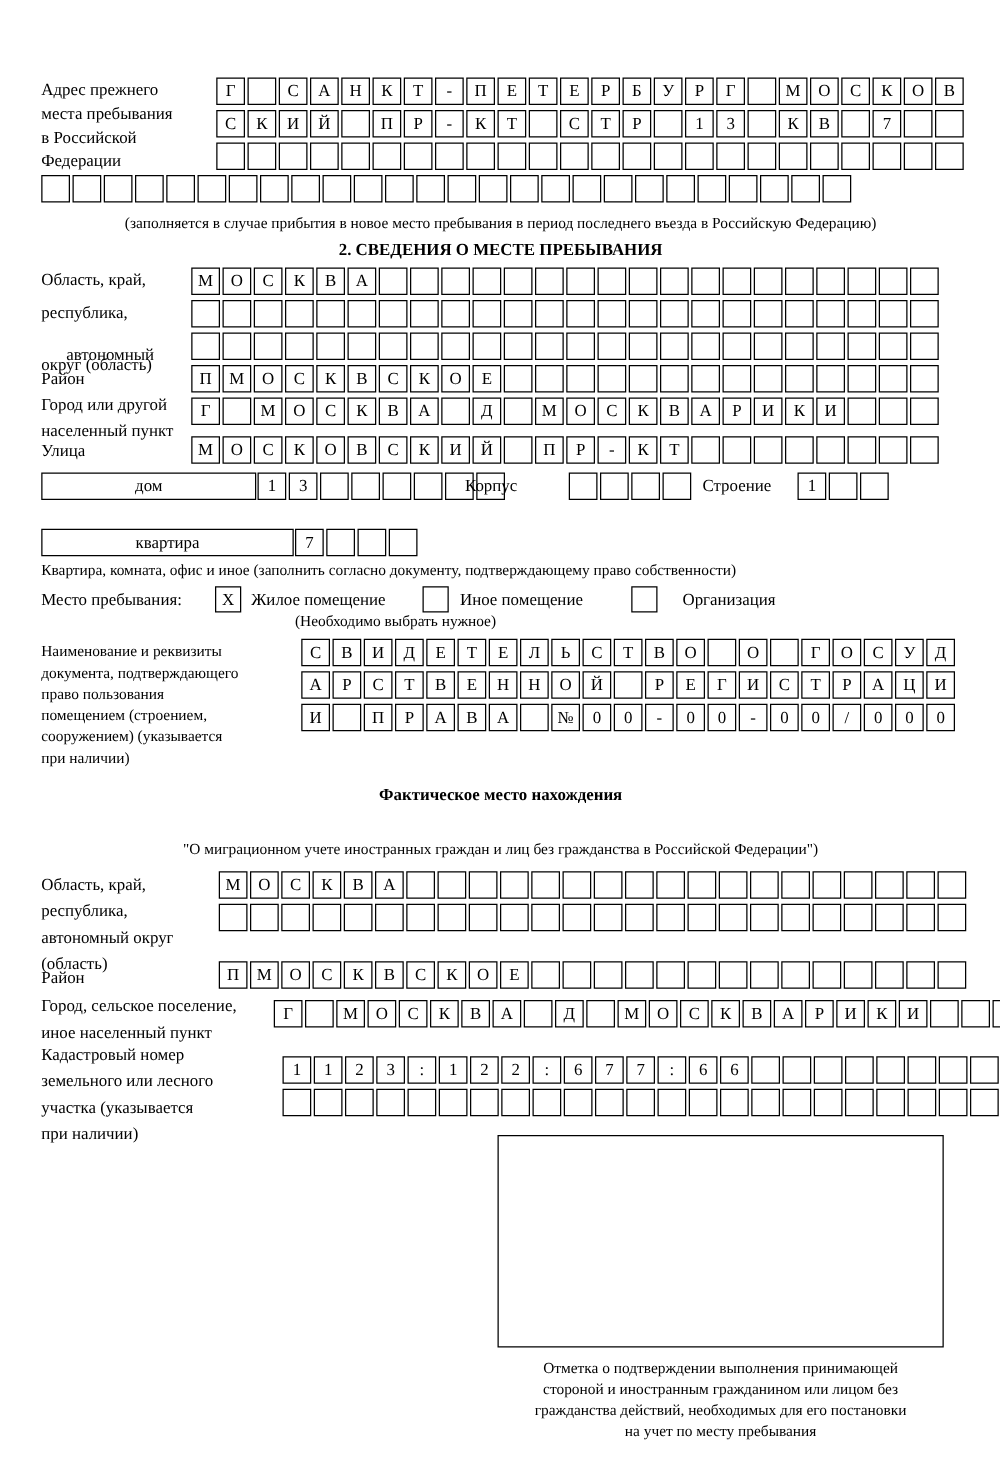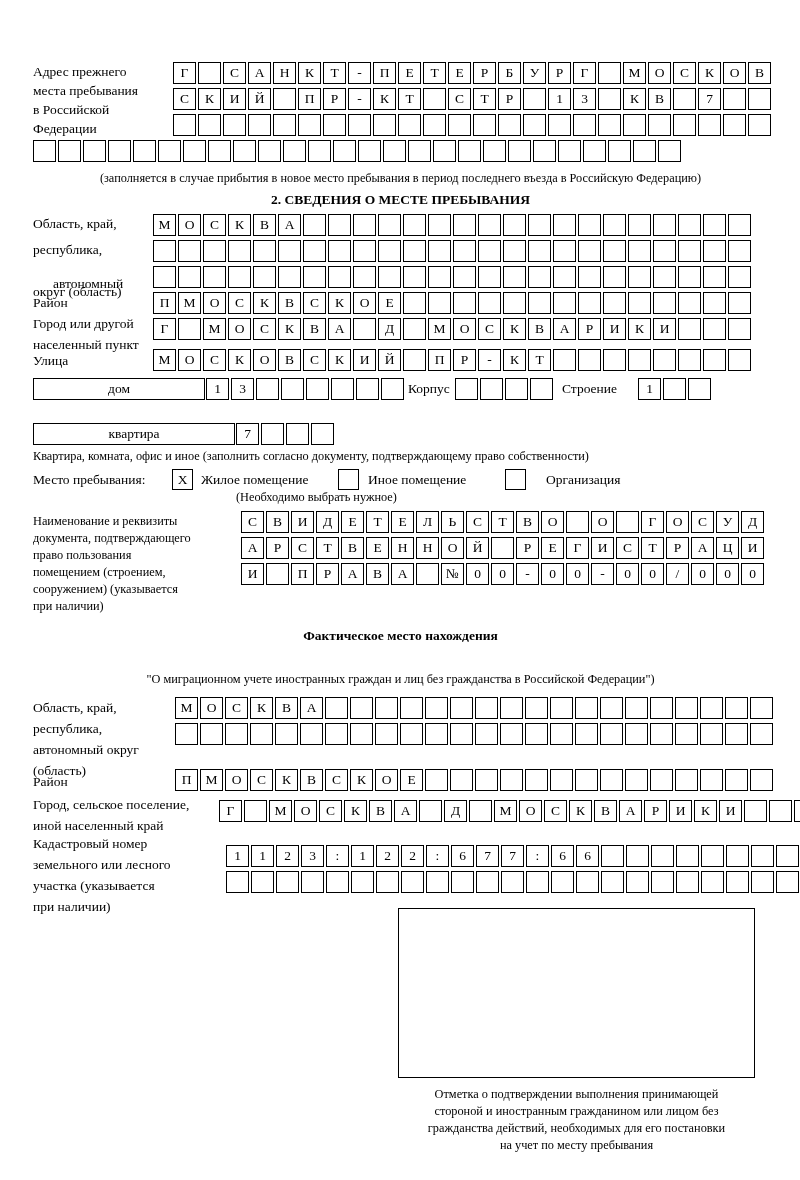--- a/index.html
+++ b/index.html
@@ -376,21 +376,21 @@
   <div class="abs boxrow" id="s2-house" style="left:206px; top:378px;">
       <div class="cell">1</div>
       <div class="cell">3</div>
       <div class="cell"></div>
       <div class="cell"></div>
       <div class="cell"></div>
       <div class="cell"></div>
       <div class="cell"></div>
       <div class="cell"></div>
     </div>
-  <div class="abs lbl" style="left:408px; top:379px;">Корпус</div>
+  <div class="abs lbl" style="left:372px; top:379px;">Корпус</div>
   <div class="abs boxrow" id="s2-korpus" style="left:455px; top:378px;">
       <div class="cell"></div>
       <div class="cell"></div>
       <div class="cell"></div>
       <div class="cell"></div>
     </div>
   <div class="abs lbl" style="left:562px; top:379px;">Строение</div>
   <div class="abs boxrow" id="s2-stroenie" style="left:638px; top:378px;">
       <div class="cell">1</div>
       <div class="cell"></div>
@@ -576,21 +576,21 @@
       <div class="cell"></div>
       <div class="cell"></div>
       <div class="cell"></div>
       <div class="cell"></div>
       <div class="cell"></div>
       <div class="cell"></div>
       <div class="cell"></div>
     </div>
 
   <div class="abs lbl" style="left:33px; top:795px;">Город, сельское поселение,</div>
-  <div class="abs lbl" style="left:33px; top:816px;">иной населенный край</div>
+  <div class="abs lbl" style="left:33px; top:816px;">иное населенный пункт</div>
   <div class="abs boxrow" id="al-city" style="left:219px; top:800px;">
       <div class="cell">Г</div>
       <div class="cell"></div>
       <div class="cell">М</div>
       <div class="cell">О</div>
       <div class="cell">С</div>
       <div class="cell">К</div>
       <div class="cell">В</div>
       <div class="cell">А</div>
       <div class="cell"></div>

